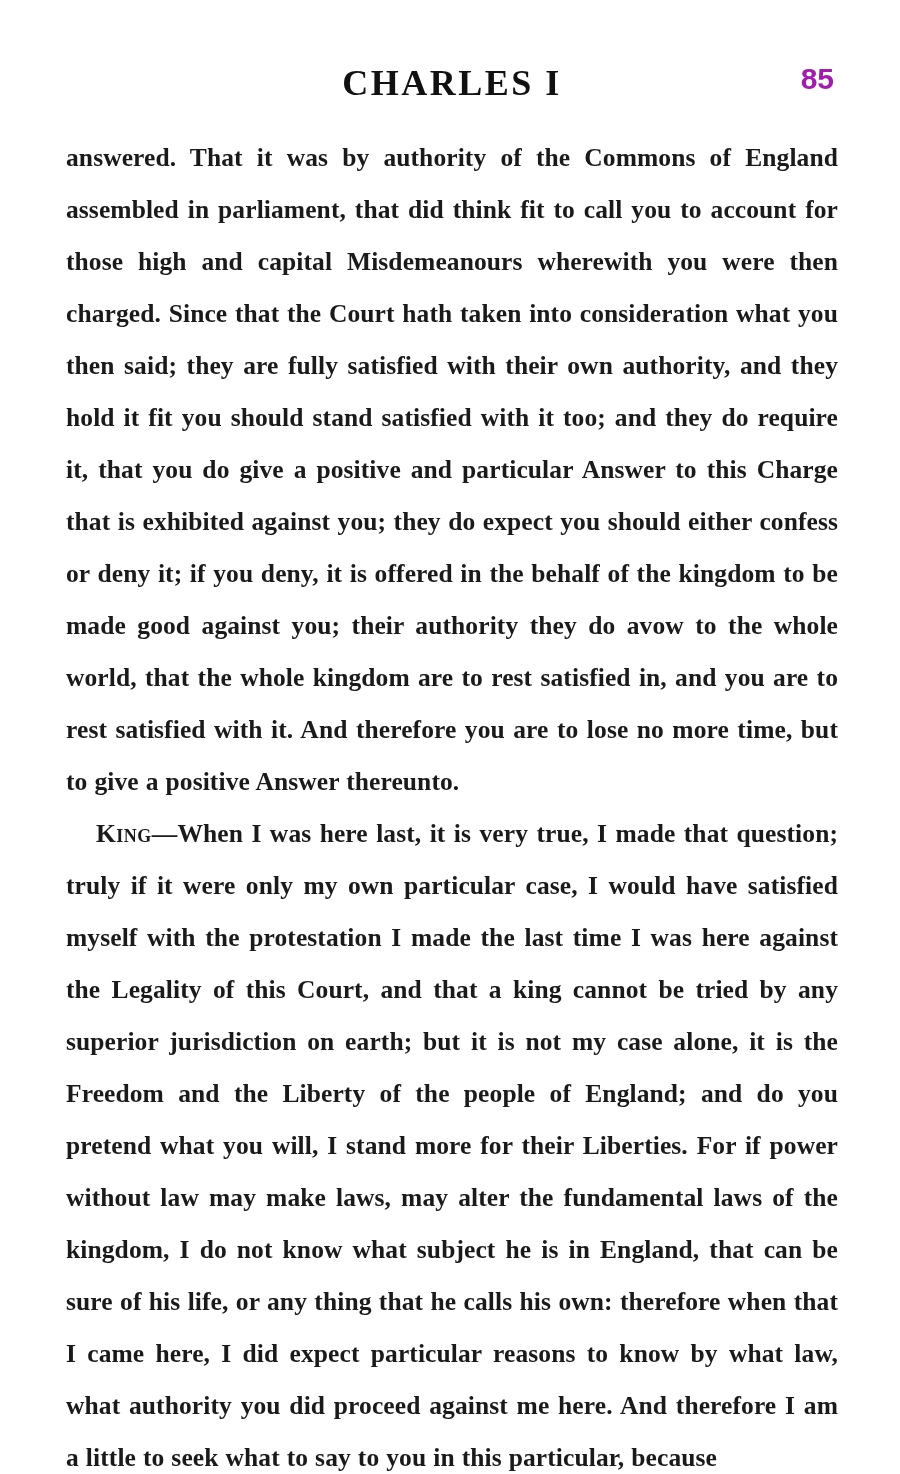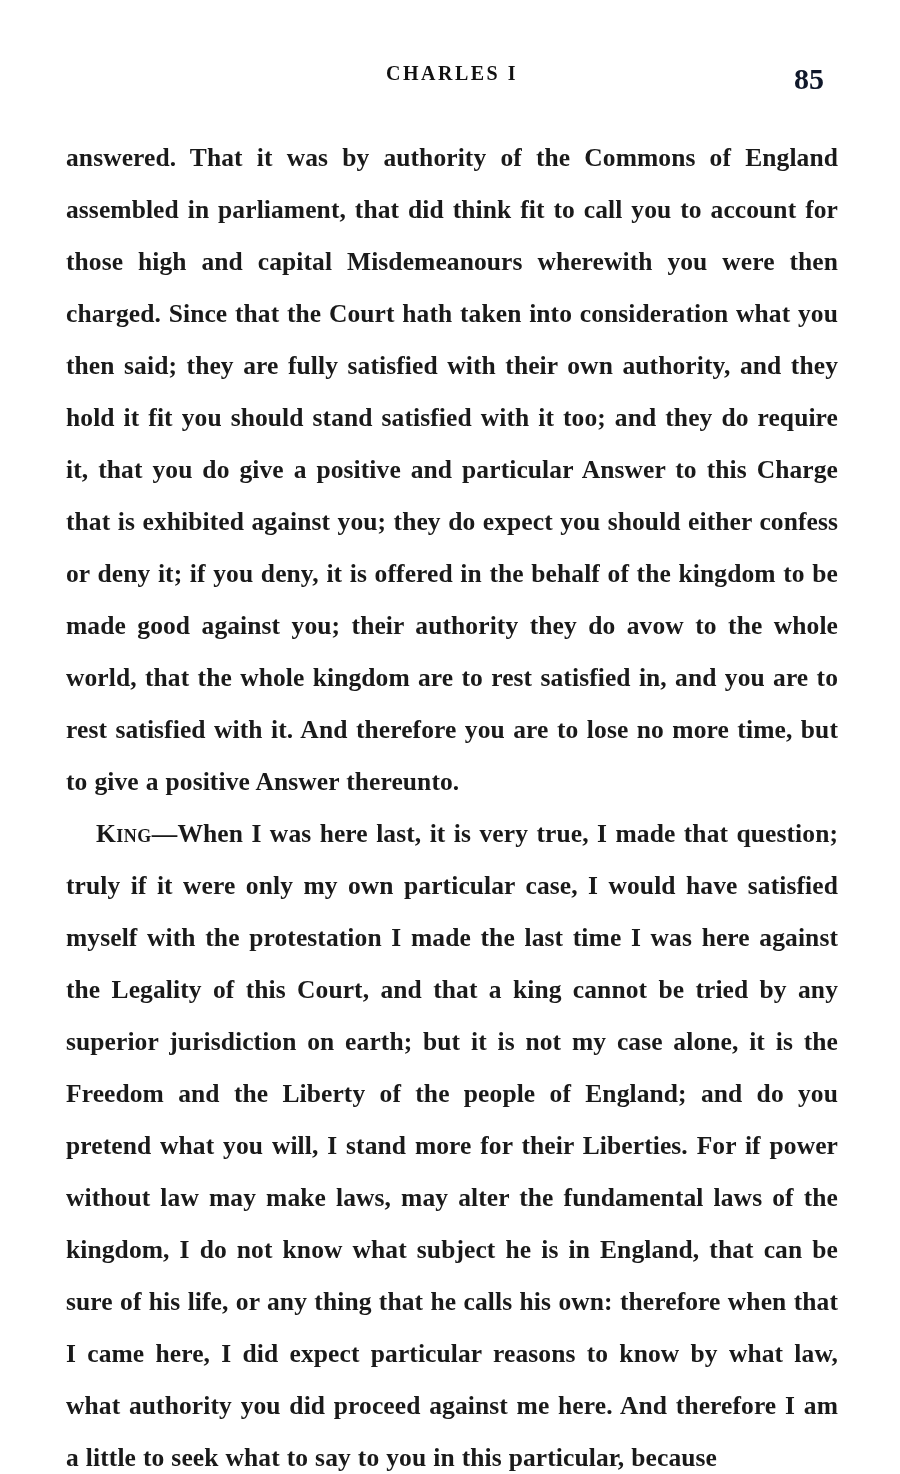--- a/index.html
+++ b/index.html
@@ -26,34 +26,34 @@
     position: relative;
     height: 54px;
     margin-bottom: 16px;
   }
   .head-title {
     position: absolute;
     left: 0;
     right: 0;
     top: 0;
     text-align: center;
-    font-size: 20px;
+    font-size: 36px;
     font-weight: bold;
     letter-spacing: 2.5px;
     font-family: "Liberation Serif", serif;
     color: #111;
   }
   .head-folio {
     position: absolute;
-    right: 14px;
+    right: 4px;
     top: 0;
     font-size: 30px;
     font-weight: bold;
-    color: #0f172a;
-    font-family: Liberation Serif, serif;
+    color: #a21caf;
+    font-family: Liberation Sans, sans-serif;
   }
   .body-text {
     font-size: 25.5px;
     line-height: 52px;
     font-weight: bold;
     text-align: justify;
     text-justify: inter-word;
     letter-spacing: 0.1px;
     word-spacing: 0.5px;
   }

